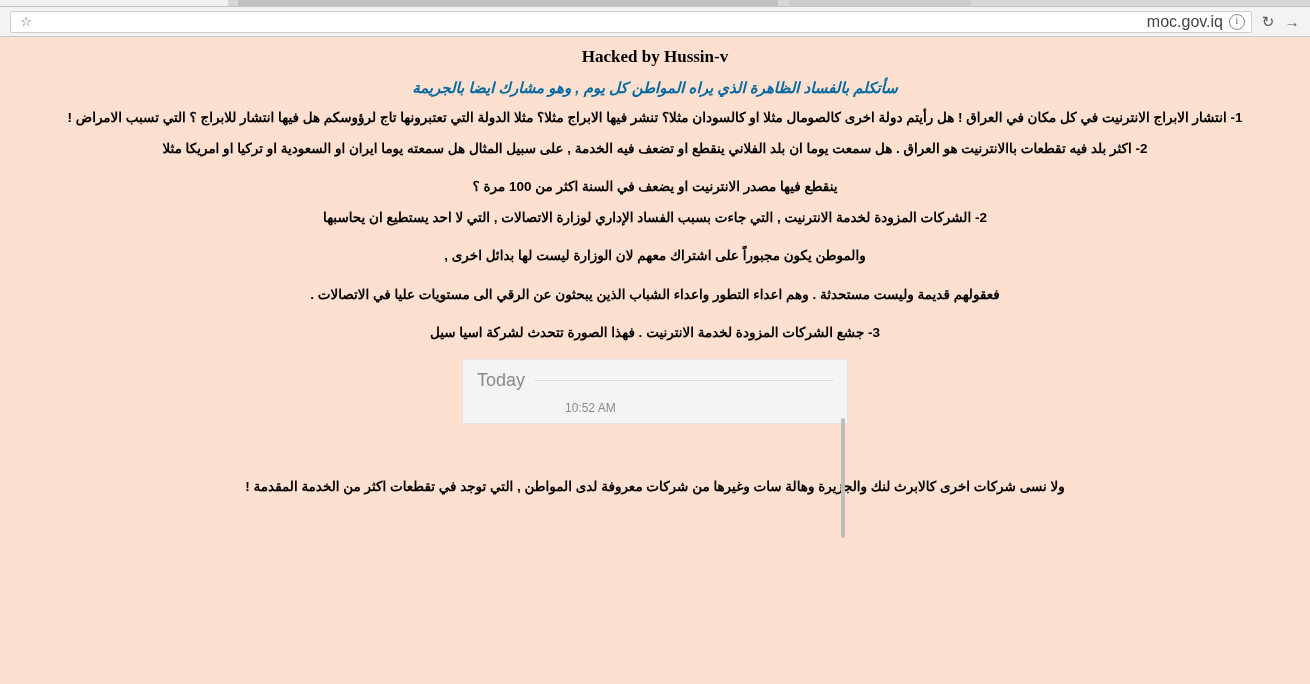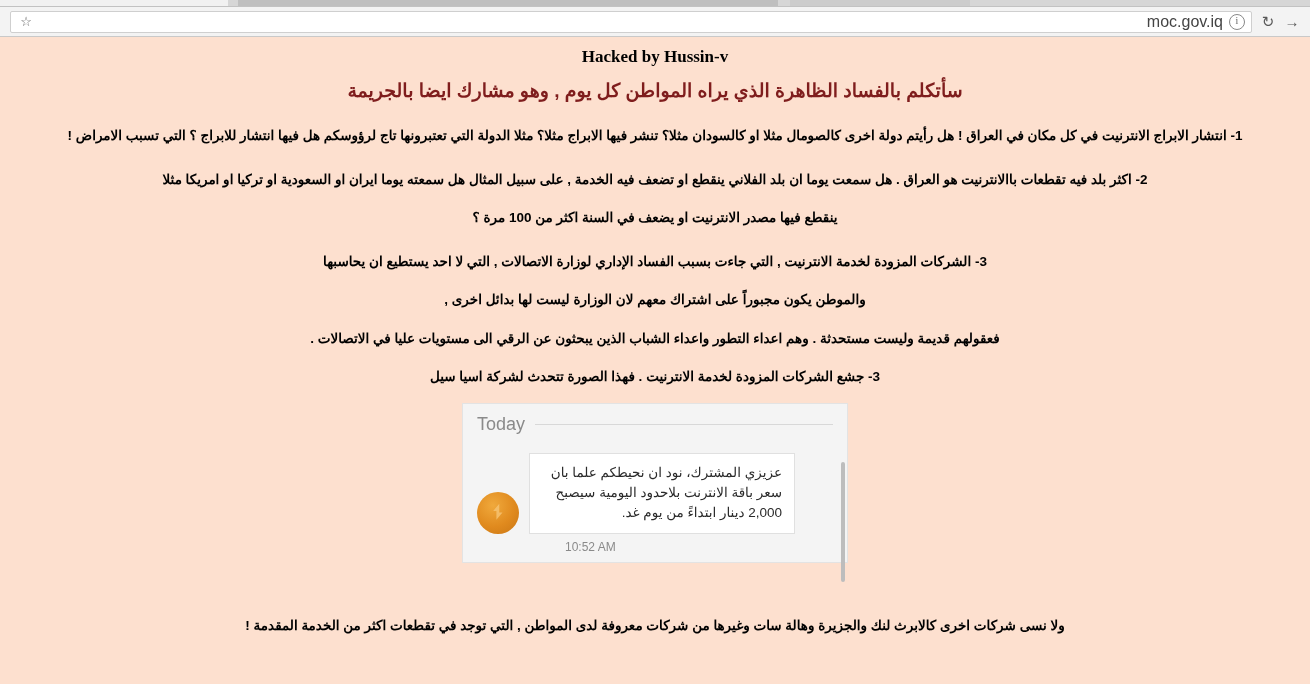--- a/index.html
+++ b/index.html
@@ -115,33 +115,34 @@
     font-weight: bold;
     font-size: 17px;
     color: #000;
     padding-top: 10px;
     direction: ltr;
   }
 
   .subline {
     text-align: center;
     font-weight: bold;
-    font-size: 19px;
-    color: #7f1d1d;
+    font-size: 15px;
+    color: #0369a1;
     margin-top: 12px;
+    font-style: italic;
   }
 
   .para {
     font-weight: bold;
     font-size: 13.5px;
     color: #000;
     text-align: center;
     line-height: 1.45;
     padding: 0 8px;
-    margin-top: 24px;
+    margin-top: 11px;
   }
   .para.tight { margin-top: 19px; }
 
   
   .chat-shot {
     width: 386px;
     margin: 16px auto 0 auto;
     background: #f4f4f4;
     border: 1px solid #e3e3e3;
     position: relative;
@@ -252,32 +253,28 @@
 
 <div class="page">
 
   <div class="headline">Hacked by Hussin-v</div>
 
   <div class="subline">سأتكلم بالفساد الظاهرة  الذي يراه المواطن كل يوم , وهو مشارك ايضا بالجريمة</div>
 
   <div class="para">1-  انتشار الابراج الانترنيت في كل مكان في العراق ! هل رأيتم دولة اخرى كالصومال مثلا او كالسودان مثلا؟ تنشر فيها الابراج مثلا؟ مثلا الدولة التي تعتبرونها تاج لرؤوسكم هل فيها انتشار  للابراج ؟ التي تسبب الامراض !</div>
   <div class="para">2- اكثر بلد فيه تقطعات باالانترنيت هو العراق . هل سمعت يوما ان بلد الفلاني ينقطع او تضعف فيه الخدمة , على سبيل المثال  هل سمعته يوما ايران او السعودية او تركيا او امريكا مثلا</div>
   <div class="para tight">ينقطع فيها مصدر الانترنيت او يضعف  في السنة اكثر من 100 مرة ؟</div>
-  <div class="para">3- الشركات  المزودة لخدمة الانترنيت , التي جاءت بسبب الفساد الإداري  لوزارة الاتصالات , التي لا احد يستطيع ان يحاسبها</div>
+  <div class="para">2- الشركات  المزودة لخدمة الانترنيت , التي جاءت بسبب الفساد الإداري  لوزارة الاتصالات , التي لا احد يستطيع ان يحاسبها</div>
   <div class="para tight">والموطن يكون مجبوراً على اشتراك معهم لان الوزارة ليست لها بدائل  اخرى ,</div>
   <div class="para tight">فعقولهم قديمة وليست مستحدثة . وهم اعداء التطور واعداء الشباب الذين يبحثون عن الرقي الى مستويات عليا  في الاتصالات .</div>
   <div class="para tight">3-  جشع الشركات المزودة لخدمة الانترنيت  . فهذا الصورة تتحدث لشركة اسيا سيل</div>
 
   <div class="chat-shot">
     <div class="chat-today">
       <span class="label">Today</span>
       <span class="rule"></span>
     </div>
-    <div class="chat-row">
-      <div class="avatar"></div>
-      <div class="bubble">عزيزي المشترك، نود ان نحيطكم علما بان سعر باقة الانترنت بلاحدود اليومية سيصبح 2,000 دينار ابتداءً من يوم غد.</div>
-    </div>
     <div class="chat-time">10:52 AM</div>
     <div class="chat-scrollbar"></div>
   </div>
 
   <div class="footer-note">ولا نسى شركات اخرى كالابرث لنك والجزيرة وهالة سات وغيرها من شركات معروفة لدى المواطن  , التي توجد في تقطعات اكثر من الخدمة المقدمة !</div>
 </div>
 
 </body></html>

